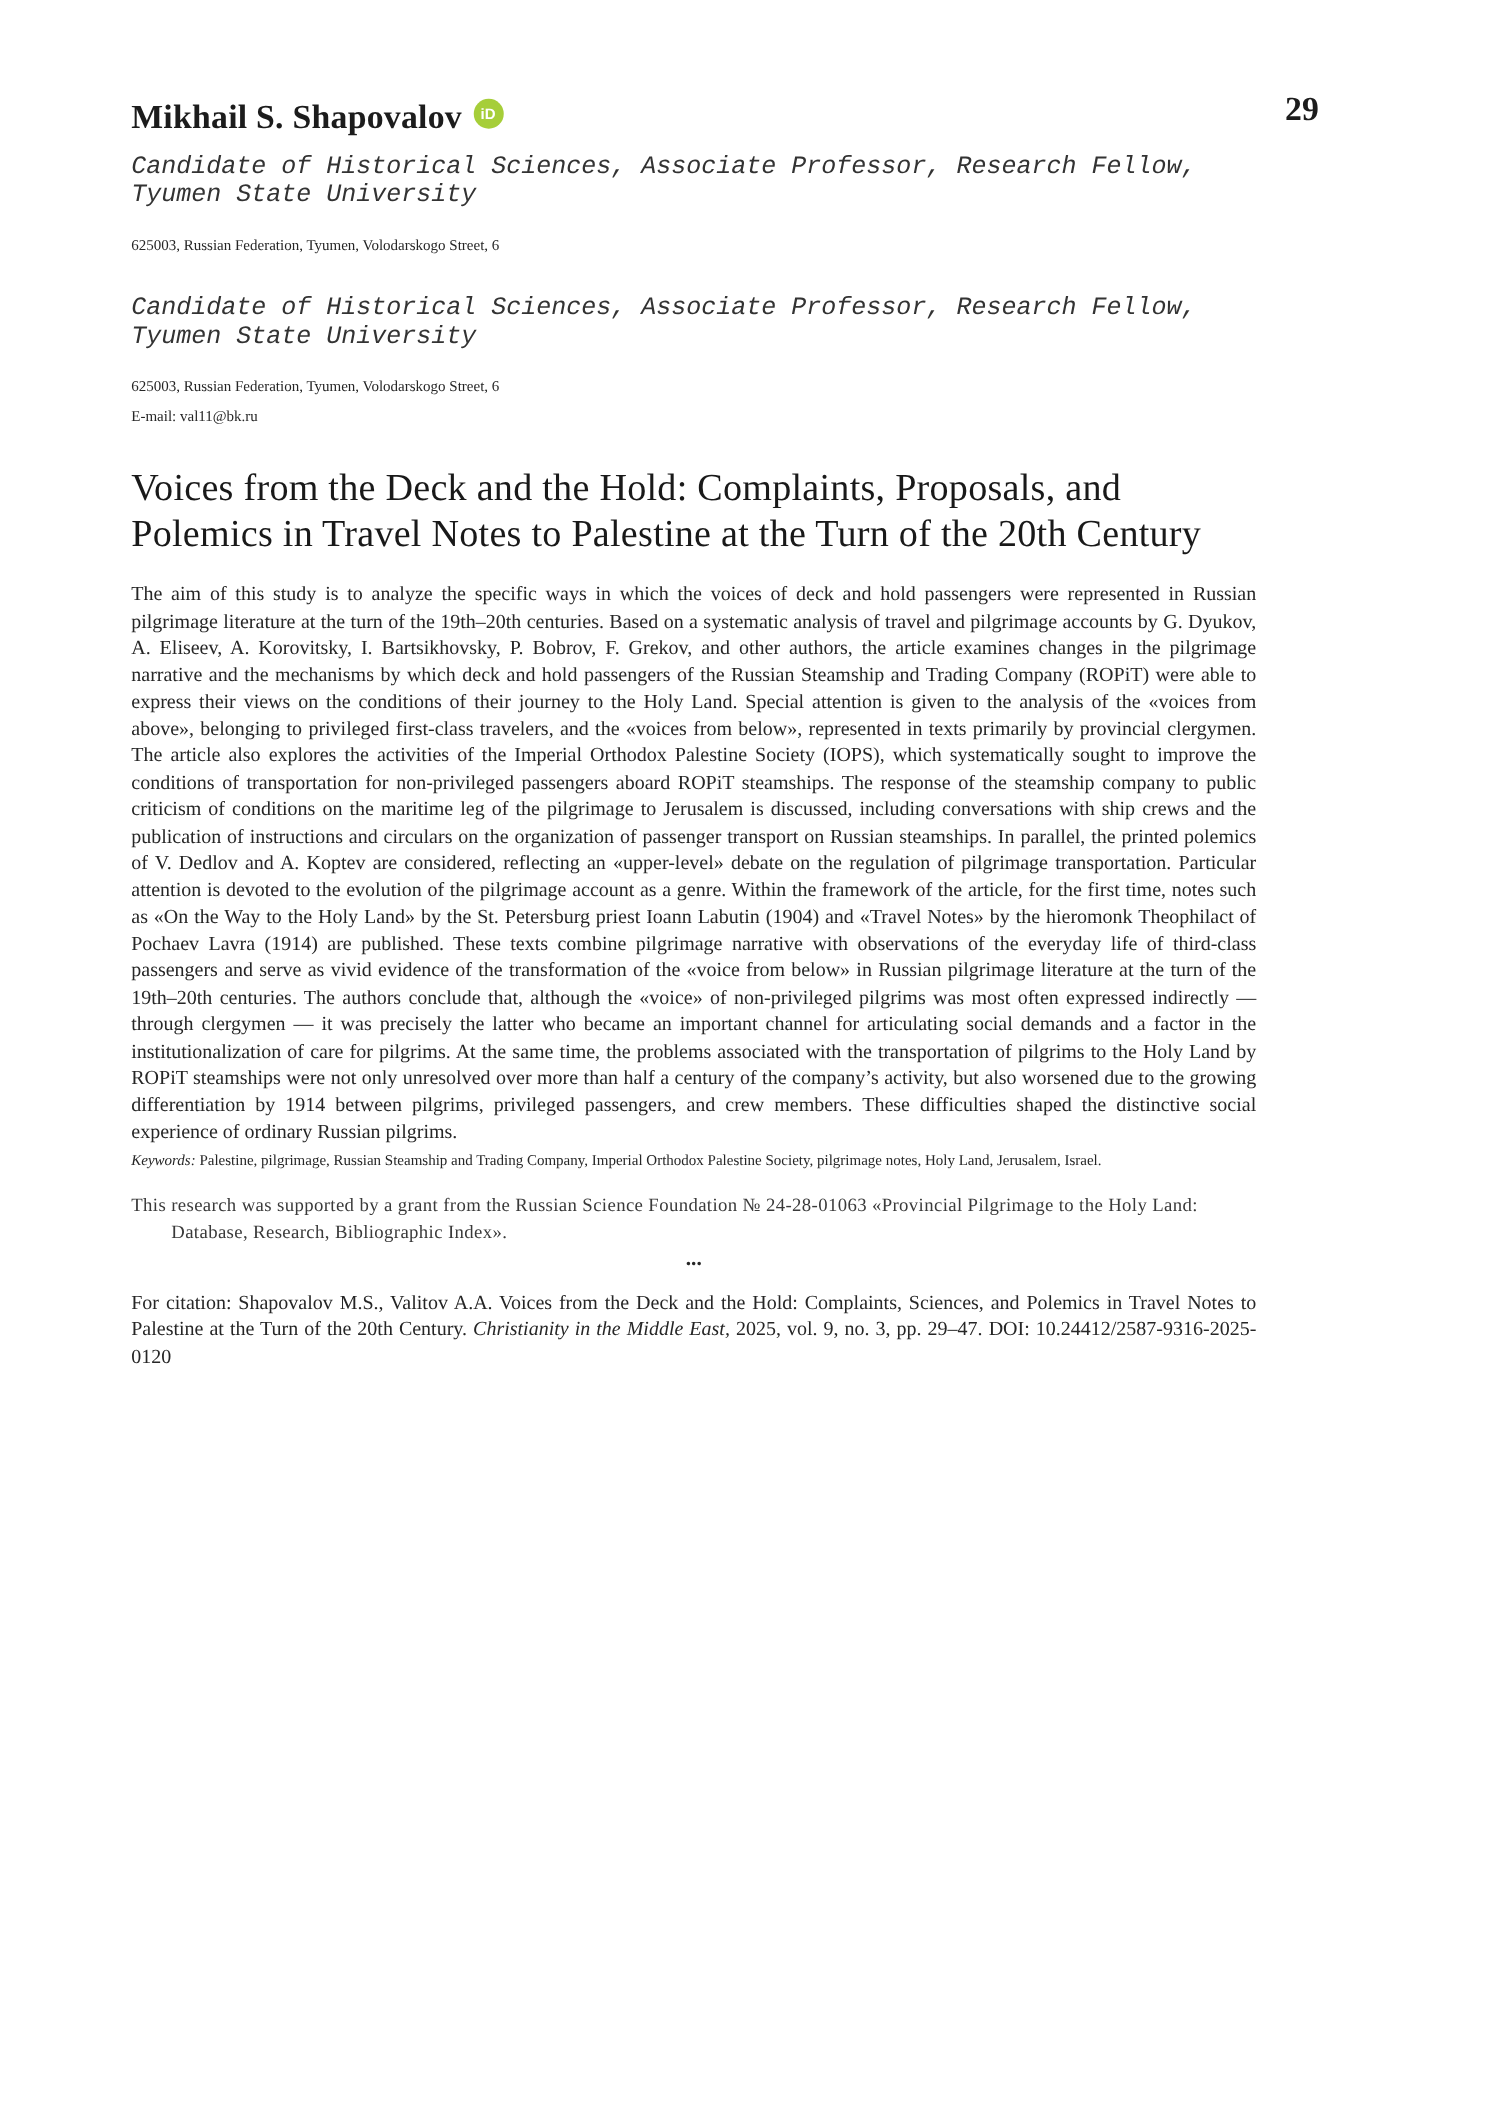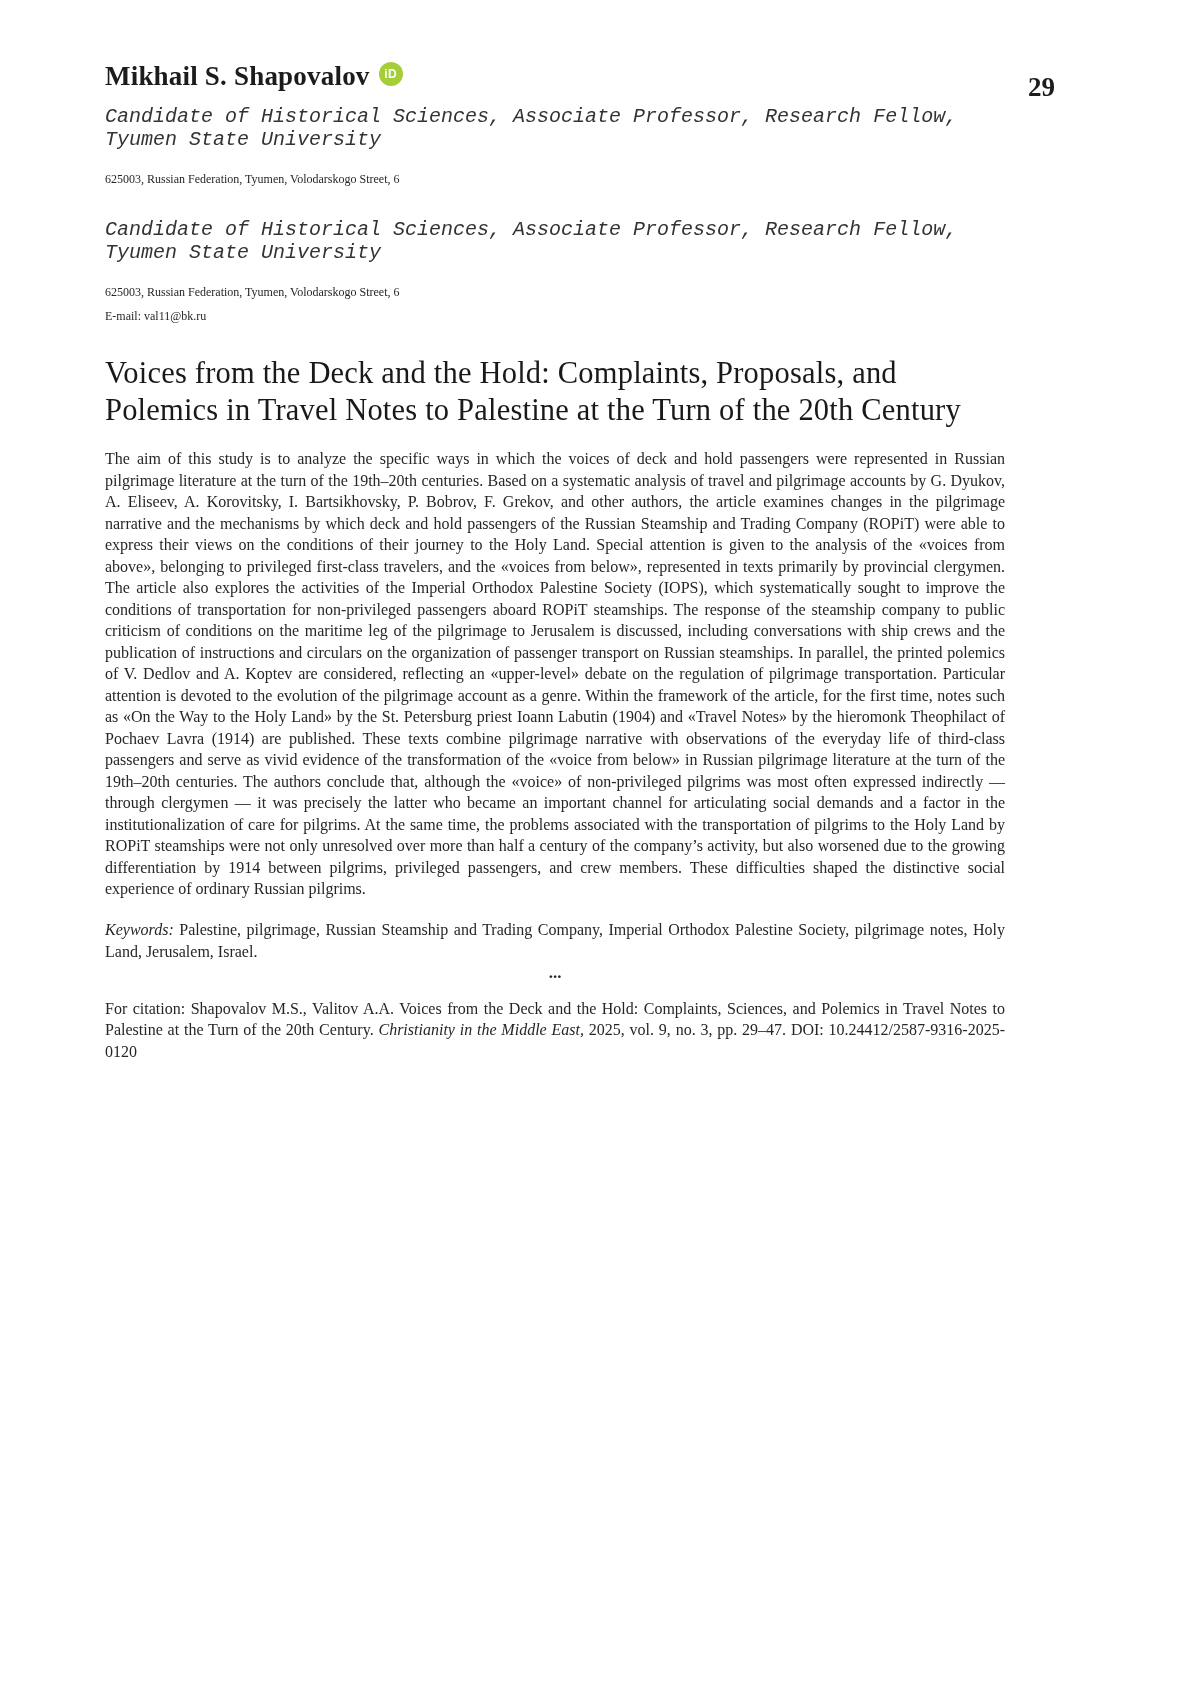--- a/index.html
+++ b/index.html
@@ -13,21 +13,21 @@
     overflow: hidden;
   }
   .page-number {
     position: absolute;
     top: 72px;
     right: 145px;
     font-size: 27px;
     font-weight: bold;
     color: #1c1c1c;
   }
-  .content { padding: 61px 195px 0 105px; }
+  .content { padding: 78px 195px 0 105px; }
 
   .author-block { margin-bottom: 27px; }
   .author-name-row {
     font-size: 27px;
     font-weight: bold;
     color: #1c1c1c;
     letter-spacing: 0.2px;
   }
   .orcid {
     display: inline-block;
@@ -64,24 +64,23 @@
     margin-top: 8px;
     margin-bottom: 19px;
   }
   .abstract {
     font-size: 16px;
     line-height: 21.5px;
     text-align: justify;
     color: #262626;
   }
   .keywords {
-    font-size: 16px;
+    font-size: 12px;
     line-height: 22px;
     text-align: justify;
-    margin-top: 19px;
     color: #262626;
   }
   .funding {
     font-size: 15px;
     line-height: 21px;
     margin-top: 16px;
     color: #3a3a3a;
     letter-spacing: 0.3px;
     padding-left: 32px;
     text-indent: -32px;
@@ -127,18 +126,19 @@
       <p>E-mail: val11@bk.ru</p>
     </div>
   </section>
 
   <h1 class="article-title">Voices from the Deck and the Hold: Complaints, Proposals, and Polemics in Travel Notes to Palestine at the Turn of the 20th Century</h1>
 
   <p class="abstract">The aim of this study is to analyze the specific ways in which the voices of deck and hold passengers were represented in Russian pilgrimage literature at the turn of the 19th–20th centuries. Based on a systematic analysis of travel and pilgrimage accounts by G. Dyukov, A. Eliseev, A. Korovitsky, I. Bartsikhovsky, P. Bobrov, F. Grekov, and other authors, the article examines changes in the pilgrimage narrative and the mechanisms by which deck and hold passengers of the Russian Steamship and Trading Company (ROPiT) were able to express their views on the conditions of their journey to the Holy Land. Special attention is given to the analysis of the «voices from above», belonging to privileged first-class travelers, and the «voices from below», represented in texts primarily by provincial clergymen. The article also explores the activities of the Imperial Orthodox Palestine Society (IOPS), which systematically sought to improve the conditions of transportation for non-privileged passengers aboard ROPiT steamships. The response of the steamship company to public criticism of conditions on the maritime leg of the pilgrimage to Jerusalem is discussed, including conversations with ship crews and the publication of instructions and circulars on the organization of passenger transport on Russian steamships. In parallel, the printed polemics of V. Dedlov and A. Koptev are considered, reflecting an «upper-level» debate on the regulation of pilgrimage transportation. Particular attention is devoted to the evolution of the pilgrimage account as a genre. Within the framework of the article, for the first time, notes such as «On the Way to the Holy Land» by the St. Petersburg priest Ioann Labutin (1904) and «Travel Notes» by the hieromonk Theophilact of Pochaev Lavra (1914) are published. These texts combine pilgrimage narrative with observations of the everyday life of third-class passengers and serve as vivid evidence of the transformation of the «voice from below» in Russian pilgrimage literature at the turn of the 19th–20th centuries. The authors conclude that, although the «voice» of non-privileged pilgrims was most often expressed indirectly — through clergymen — it was precisely the latter who became an important channel for articulating social demands and a factor in the institutionalization of care for pilgrims. At the same time, the problems associated with the transportation of pilgrims to the Holy Land by ROPiT steamships were not only unresolved over more than half a century of the company’s activity, but also worsened due to the growing differentiation by 1914 between pilgrims, privileged passengers, and crew members. These difficulties shaped the distinctive social experience of ordinary Russian pilgrims.</p>
 
   <p class="keywords"><span class="italic">Keywords:</span> <span>Palestine, pilgrimage, Russian Steamship and Trading Company, Imperial Orthodox Palestine Society, pilgrimage notes, Holy Land, Jerusalem, Israel.</span></p>
 
+  <p class="funding">This research was supported by a grant from the Russian Science Foundation № 24-28-01063 «Provincial Pilgrimage to the Holy Land: Database, Research, Bibliographic Index».</p>
 
   <div class="separator">...</div>
 
   <p class="citation"><span>For citation:</span> <span>Shapovalov M.S., Valitov A.A. Voices from the Deck and the Hold: Complaints, Sciences, and Polemics in Travel Notes to Palestine at the Turn of the 20th Century.</span> <span class="italic">Christianity in the Middle East,</span> <span>2025, vol. 9, no. 3, pp. 29–47. DOI: 10.24412/2587-9316-2025-0120</span></p>
 
 </div>
 
 </body></html>

